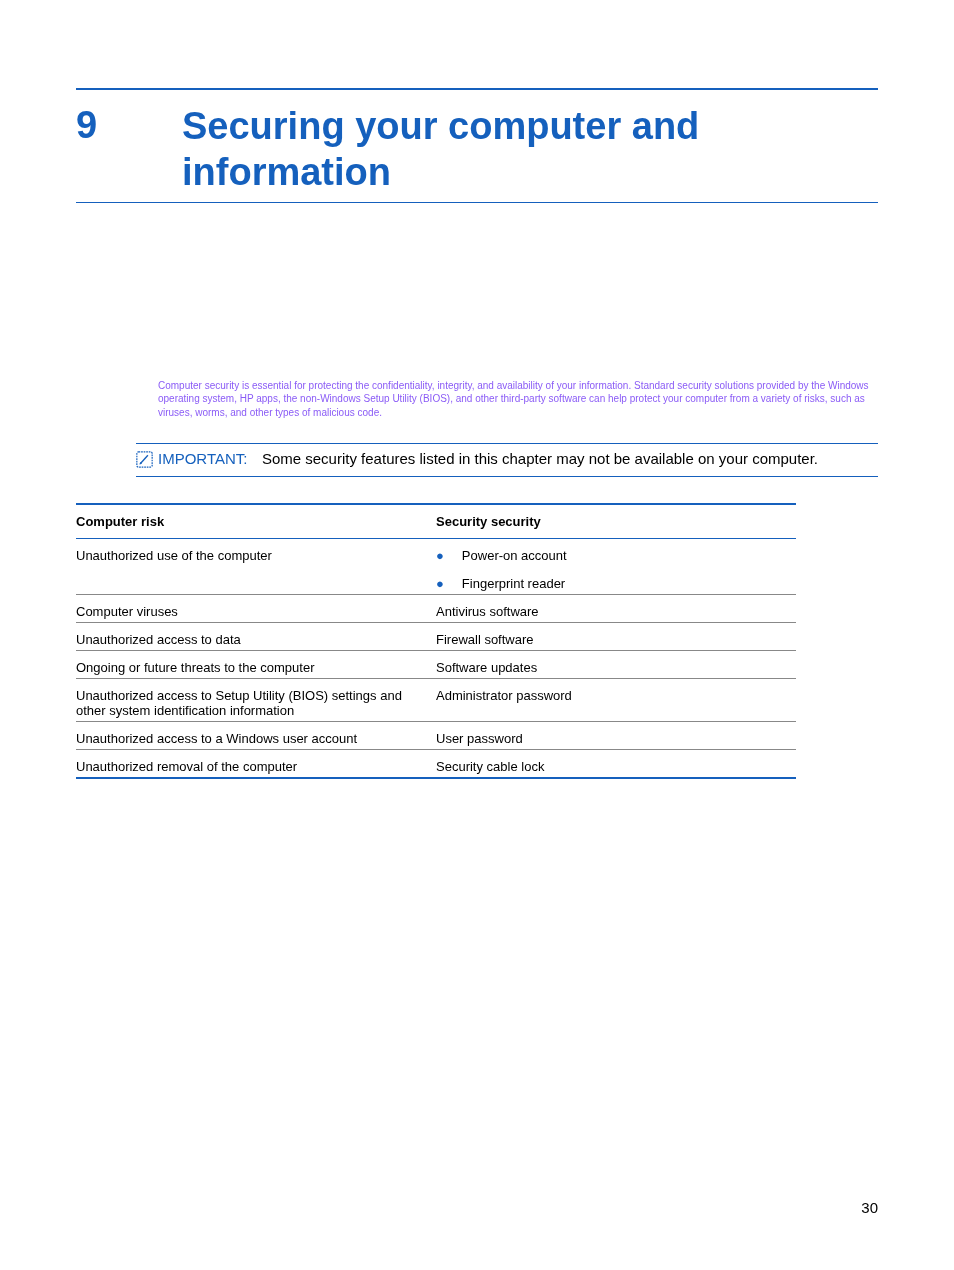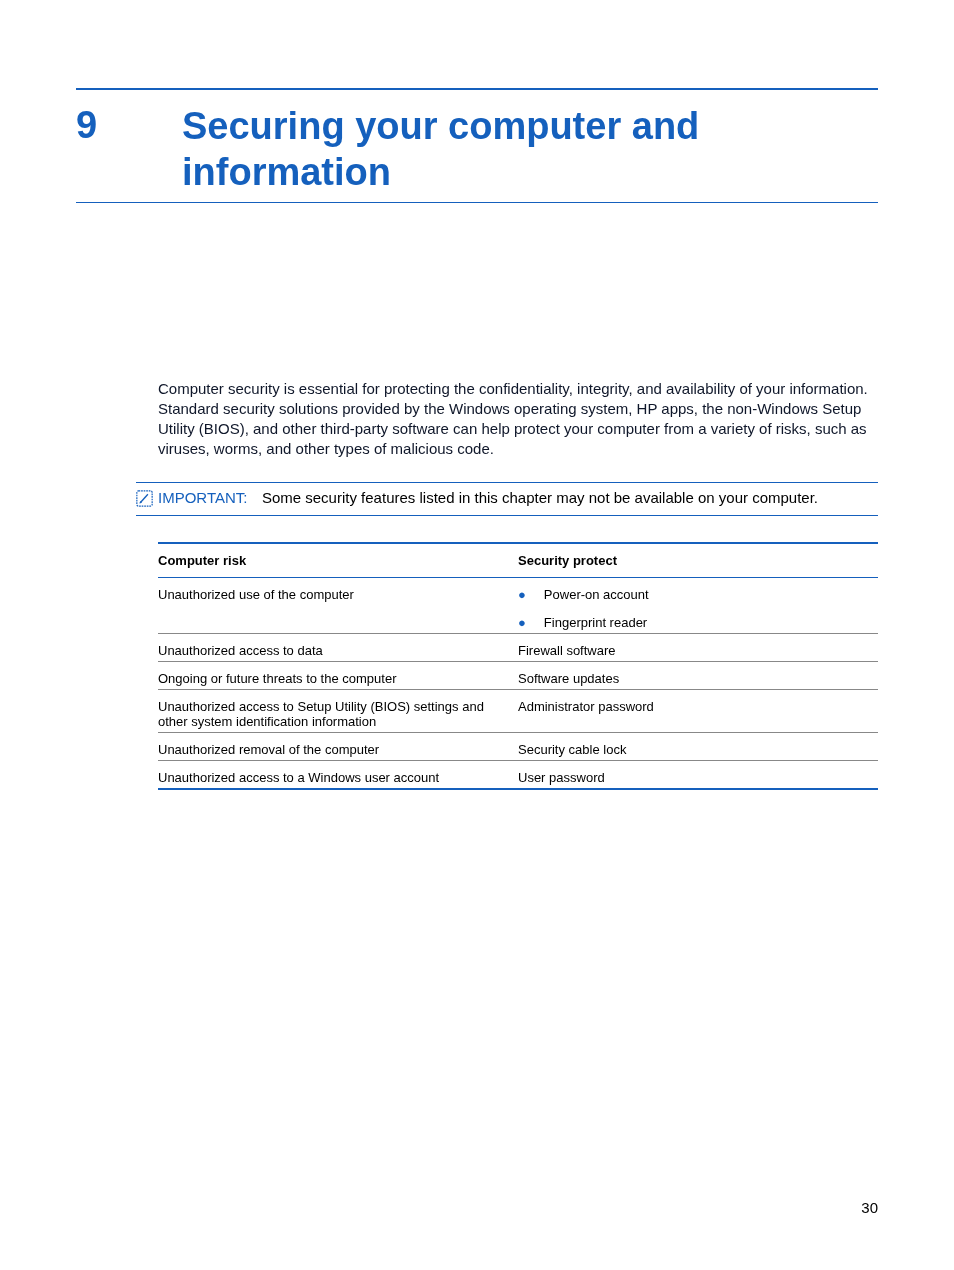--- a/index.html
+++ b/index.html
@@ -36,23 +36,23 @@
       line-height: 1.2;
       margin-left: 36px;
     }
     .bottom-rule {
       border-top: 1px solid #1560bd;
       margin-top: 7px;
     }
     .body-text {
       margin-top: 176px;
       margin-left: 82px;
-      font-size: 15px;
+      font-size: 10px;
       line-height: 1.32;
-      color: #0f172a;
+      color: #8b5cf6;
     }
     .note-block {
       margin-top: 24px;
       margin-left: 60px;
       border-top: 1px solid #1560bd;
       border-bottom: 1px solid #1560bd;
       padding: 6px 0 8px 0;
       display: flex;
       align-items: flex-start;
       gap: 5px;
@@ -68,21 +68,20 @@
       font-weight: normal;
       font-size: 15px;
     }
     .note-text {
       font-size: 15px;
       margin-left: 10px;
       text-align: center;
     }
     .risk-table {
       margin-top: 26px;
-      margin-left: 82px;
       width: 720px;
       border-collapse: collapse;
       font-size: 13px;
     }
     .risk-table th {
       text-align: left;
       font-weight: bold;
       padding: 9px 0 9px 0;
       border-top: 2px solid #1560bd;
       border-bottom: 1px solid #1560bd;
@@ -143,55 +142,59 @@
   <span>
     <span class="note-label">IMPORTANT:</span>
     <span class="note-text">Some security features listed in this chapter may not be available on your computer.</span>
   </span>
 </div>
 
 <table class="risk-table">
   <thead>
     <tr>
       <th>Computer risk</th>
-      <th>Security protect</th>
+      <th>Security security</th>
     </tr>
   </thead>
   <tbody>
     <tr>
       <td>Unauthorized use of the computer</td>
       <td>
         <ul class="bullet-list">
           <li>
               <span class="bullet-dot">●</span>
               <span>Power-on account</span>
             </li>
           <li>
               <span class="bullet-dot">●</span>
               <span>Fingerprint reader</span>
             </li>
         </ul>
       </td>
     </tr>
     <tr>
+      <td>Computer viruses</td>
+      <td>Antivirus software</td>
+    </tr>
+    <tr>
       <td>Unauthorized access to data</td>
       <td>Firewall software</td>
     </tr>
     <tr>
       <td>Ongoing or future threats to the computer</td>
       <td>Software updates</td>
     </tr>
     <tr>
       <td>Unauthorized access to Setup Utility (BIOS) settings and other system identification information</td>
       <td>Administrator password</td>
     </tr>
     <tr>
+      <td>Unauthorized access to a Windows user account</td>
+      <td>User password</td>
+    </tr>
+    <tr>
       <td>Unauthorized removal of the computer</td>
       <td>Security cable lock</td>
     </tr>
-    <tr>
-      <td>Unauthorized access to a Windows user account</td>
-      <td>User password</td>
-    </tr>
   </tbody>
 </table>
 
 <div class="page-num">30</div>
 
 </body></html>

